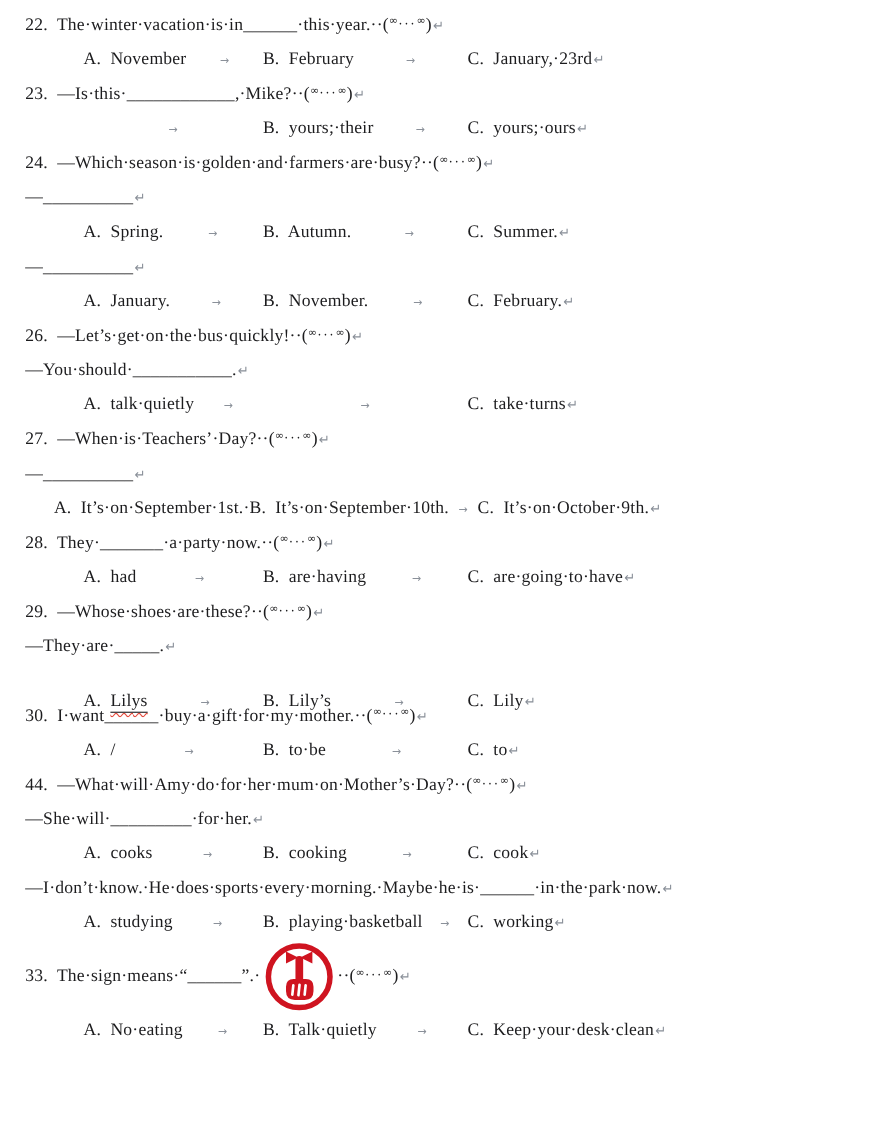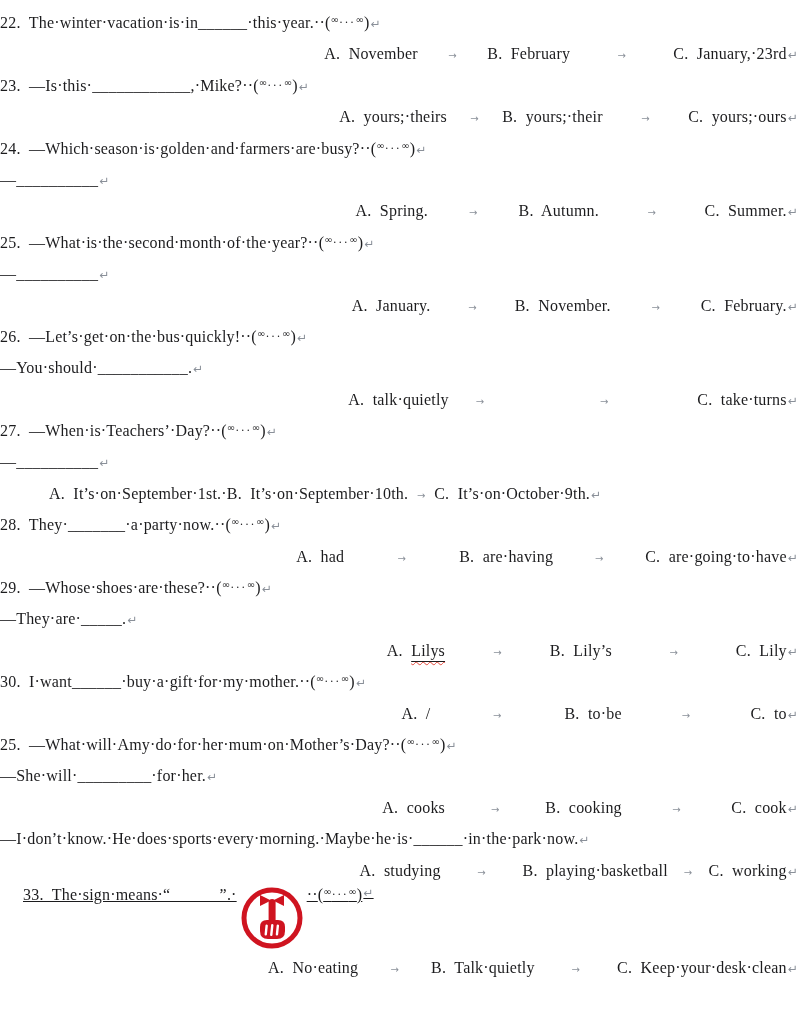--- a/index.html
+++ b/index.html
@@ -7,74 +7,74 @@
     position:relative;
     width:798px;height:1024px;
     background:#ffffff;
     overflow:hidden;
     font-family:"Liberation Serif", serif;
     font-size:16px;
     color:#1c1c1e;
     letter-spacing:0.2px;
   }
   #doc{padding-top:7px;}
-  .line{height:31.4px;line-height:31.4px;white-space:pre;}
+  .line{height:31.4px;line-height:31.4px;padding-left:23px;white-space:pre;}
   .txt{white-space:pre;}
-  .line.opts{padding-left:47px;display:flex;align-items:baseline;justify-content:flex-end;}
+  .line.opts{padding-left:76px;display:flex;align-items:baseline;}
   .cell{display:flex;align-items:baseline;}
   .cA{width:163px;}
   .cB{width:186px;}
   .cC{flex:0 0 auto;}
   .fill{flex:1;display:flex;justify-content:center;align-items:center;}
   .tabmark{color:#8a9099;font-family:"DejaVu Sans",sans-serif;font-size:10px;}
   .tabgap{display:inline-block;width:26px;text-align:center;}
   .pil{color:#8a9099;font-family:"DejaVu Sans",sans-serif;font-size:12px;margin-left:1px;}
   .emo{white-space:pre;}
   .emo .eye{font-size:10px;position:relative;top:-5px;font-family:"DejaVu Sans",sans-serif;}
   .emo .dots{font-size:12px;position:relative;top:-2px;letter-spacing:1.5px;}
   .spell{
     text-decoration-line:underline;
     text-decoration-style:wavy;
     text-decoration-color:#e4483b;
     text-decoration-thickness:1px;
     text-underline-offset:5px;
+    margin-top:19px;
   }
   .spell .uline{text-decoration:underline solid #1c1c1e;text-decoration-thickness:1px;}
-  .imgline{height:66px;display:flex;padding-left:23px;white-space:pre;text-decoration:underline;}
+  .imgline{height:66px;display:flex;align-items:center;padding-left:23px;white-space:pre;}
   .sign{display:inline-block;width:64px;height:64px;margin:0 3px;flex:0 0 auto;}
 </style>
 </head>
 <body>
 
 <div class="page">
   <main id="doc">
       <div class="line"><span class="txt">22.  The·winter·vacation·is·in______·this·year.··</span><span class="emo"><span>(</span><span class="eye">∞</span><span class="dots">···</span><span class="eye">∞</span><span>)</span></span><span class="pil">↵</span></div>
       <div class="line opts"><div class="cell cA"><span class="txt">A.  November</span><span class="fill"><span class="tabmark">→</span></span></div><div class="cell cB"><span class="txt">B.  February</span><span class="fill"><span class="tabmark">→</span></span></div><div class="cell cC"><span class="txt">C.  January,·23rd</span><span class="pil">↵</span></div></div>
       <div class="line"><span class="txt">23.  —Is·this·____________,·Mike?··</span><span class="emo"><span>(</span><span class="eye">∞</span><span class="dots">···</span><span class="eye">∞</span><span>)</span></span><span class="pil">↵</span></div>
-      <div class="line opts"><div class="cell cA"><span class="txt">A.  yours;·theirs</span><span class="fill"><span class="tabmark">→</span></span></div><div class="cell cB"><span class="txt">B.  yours;·their</span><span class="fill"><span class="tabmark">→</span></span></div><div class="cell cC"><span class="txt">C.  yours;·ours</span><span class="pil">↵</span></div></div>
+      <div class="line opts"><div class="cell cA"><span class="fill"><span class="tabmark">→</span></span></div><div class="cell cB"><span class="txt">B.  yours;·their</span><span class="fill"><span class="tabmark">→</span></span></div><div class="cell cC"><span class="txt">C.  yours;·ours</span><span class="pil">↵</span></div></div>
       <div class="line"><span class="txt">24.  —Which·season·is·golden·and·farmers·are·busy?··</span><span class="emo"><span>(</span><span class="eye">∞</span><span class="dots">···</span><span class="eye">∞</span><span>)</span></span><span class="pil">↵</span></div>
       <div class="line"><span class="txt">—__________</span><span class="pil">↵</span></div>
       <div class="line opts"><div class="cell cA"><span class="txt">A.  Spring.</span><span class="fill"><span class="tabmark">→</span></span></div><div class="cell cB"><span class="txt">B.  Autumn.</span><span class="fill"><span class="tabmark">→</span></span></div><div class="cell cC"><span class="txt">C.  Summer.</span><span class="pil">↵</span></div></div>
-      <div class="line"><span class="txt">25.  —What·is·the·second·month·of·the·year?··</span><span class="emo"><span>(</span><span class="eye">∞</span><span class="dots">···</span><span class="eye">∞</span><span>)</span></span><span class="pil">↵</span></div>
       <div class="line"><span class="txt">—__________</span><span class="pil">↵</span></div>
       <div class="line opts"><div class="cell cA"><span class="txt">A.  January.</span><span class="fill"><span class="tabmark">→</span></span></div><div class="cell cB"><span class="txt">B.  November.</span><span class="fill"><span class="tabmark">→</span></span></div><div class="cell cC"><span class="txt">C.  February.</span><span class="pil">↵</span></div></div>
       <div class="line"><span class="txt">26.  —Let’s·get·on·the·bus·quickly!··</span><span class="emo"><span>(</span><span class="eye">∞</span><span class="dots">···</span><span class="eye">∞</span><span>)</span></span><span class="pil">↵</span></div>
       <div class="line"><span class="txt">—You·should·___________.</span><span class="pil">↵</span></div>
       <div class="line opts"><div class="cell cA"><span class="txt">A.  talk·quietly</span><span class="fill"><span class="tabmark">→</span></span></div><div class="cell cB"><span class="fill"><span class="tabmark">→</span></span></div><div class="cell cC"><span class="txt">C.  take·turns</span><span class="pil">↵</span></div></div>
       <div class="line"><span class="txt">27.  —When·is·Teachers’·Day?··</span><span class="emo"><span>(</span><span class="eye">∞</span><span class="dots">···</span><span class="eye">∞</span><span>)</span></span><span class="pil">↵</span></div>
       <div class="line"><span class="txt">—__________</span><span class="pil">↵</span></div>
       <div class="line" style="padding-left: 49px;"><span class="txt">A.  It’s·on·September·1st.·B.  It’s·on·September·10th.</span><span class="tabgap"><span class="tabmark">→</span></span><span class="txt">C.  It’s·on·October·9th.</span><span class="pil">↵</span></div>
       <div class="line"><span class="txt">28.  They·_______·a·party·now.··</span><span class="emo"><span>(</span><span class="eye">∞</span><span class="dots">···</span><span class="eye">∞</span><span>)</span></span><span class="pil">↵</span></div>
       <div class="line opts"><div class="cell cA"><span class="txt">A.  had</span><span class="fill"><span class="tabmark">→</span></span></div><div class="cell cB"><span class="txt">B.  are·having</span><span class="fill"><span class="tabmark">→</span></span></div><div class="cell cC"><span class="txt">C.  are·going·to·have</span><span class="pil">↵</span></div></div>
       <div class="line"><span class="txt">29.  —Whose·shoes·are·these?··</span><span class="emo"><span>(</span><span class="eye">∞</span><span class="dots">···</span><span class="eye">∞</span><span>)</span></span><span class="pil">↵</span></div>
       <div class="line"><span class="txt">—They·are·_____.</span><span class="pil">↵</span></div>
       <div class="line opts"><div class="cell cA"><span class="txt">A.  </span><span class="spell"><span class="uline">Lilys</span></span><span class="fill"><span class="tabmark">→</span></span></div><div class="cell cB"><span class="txt">B.  Lily’s</span><span class="fill"><span class="tabmark">→</span></span></div><div class="cell cC"><span class="txt">C.  Lily</span><span class="pil">↵</span></div></div>
       <div class="line"><span class="txt">30.  I·want______·buy·a·gift·for·my·mother.··</span><span class="emo"><span>(</span><span class="eye">∞</span><span class="dots">···</span><span class="eye">∞</span><span>)</span></span><span class="pil">↵</span></div>
       <div class="line opts"><div class="cell cA"><span class="txt">A.  /</span><span class="fill"><span class="tabmark">→</span></span></div><div class="cell cB"><span class="txt">B.  to·be</span><span class="fill"><span class="tabmark">→</span></span></div><div class="cell cC"><span class="txt">C.  to</span><span class="pil">↵</span></div></div>
-      <div class="line"><span class="txt">25.  —What·will·Amy·do·for·her·mum·on·Mother’s·Day?··</span><span class="emo"><span>(</span><span class="eye">∞</span><span class="dots">···</span><span class="eye">∞</span><span>)</span></span><span class="pil">↵</span></div>
+      <div class="line"><span class="txt">44.  —What·will·Amy·do·for·her·mum·on·Mother’s·Day?··</span><span class="emo"><span>(</span><span class="eye">∞</span><span class="dots">···</span><span class="eye">∞</span><span>)</span></span><span class="pil">↵</span></div>
       <div class="line"><span class="txt">—She·will·_________·for·her.</span><span class="pil">↵</span></div>
       <div class="line opts"><div class="cell cA"><span class="txt">A.  cooks</span><span class="fill"><span class="tabmark">→</span></span></div><div class="cell cB"><span class="txt">B.  cooking</span><span class="fill"><span class="tabmark">→</span></span></div><div class="cell cC"><span class="txt">C.  cook</span><span class="pil">↵</span></div></div>
       <div class="line"><span class="txt">—I·don’t·know.·He·does·sports·every·morning.·Maybe·he·is·______·in·the·park·now.</span><span class="pil">↵</span></div>
       <div class="line opts"><div class="cell cA"><span class="txt">A.  studying</span><span class="fill"><span class="tabmark">→</span></span></div><div class="cell cB"><span class="txt">B.  playing·basketball</span><span class="fill"><span class="tabmark">→</span></span></div><div class="cell cC"><span class="txt">C.  working</span><span class="pil">↵</span></div></div>
       <div class="imgline"><span class="txt">33.  The·sign·means·“______”.·</span><span class="sign"><svg width="64" height="64" viewBox="0 0 64 64" xmlns="http://www.w3.org/2000/svg">
             <circle cx="32" cy="32" r="28" fill="#ffffff" stroke="#cf1420" stroke-width="5"></circle>
             <path d="M20 9 L31 14.5 L20 20 Z" fill="#cf1420"></path>
             <path d="M44 9 L33 14.5 L44 20 Z" fill="#cf1420"></path>
             <rect x="28.6" y="13" width="7" height="26" rx="3.5" fill="#cf1420"></rect>
             <path d="M20 41 q0 -7 7 -7 h11 q7 0 7 7 v4 q0 8 -8 8 h-9 q-8 0 -8 -8 Z" fill="#cf1420"></path>

